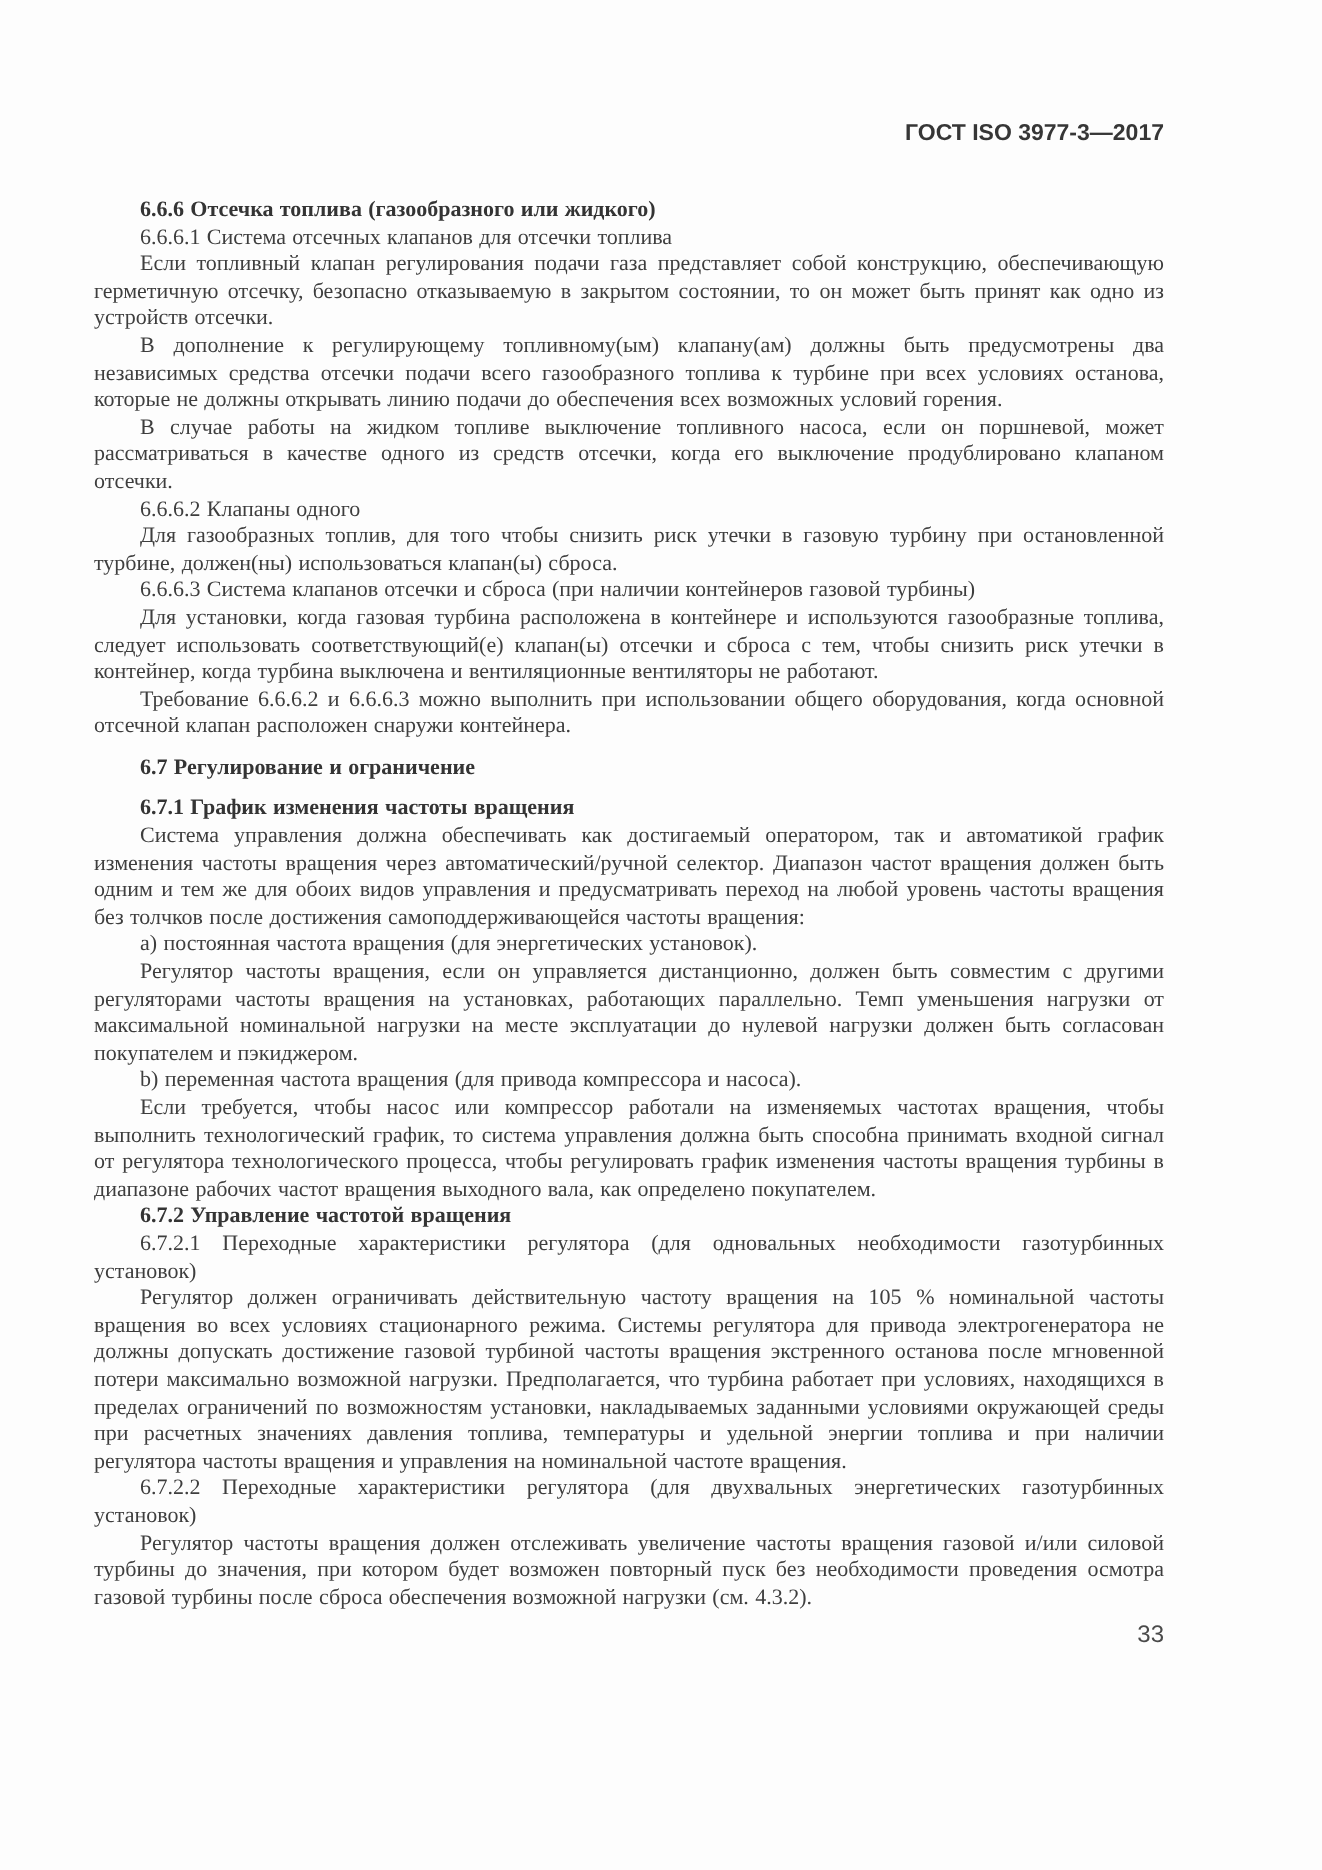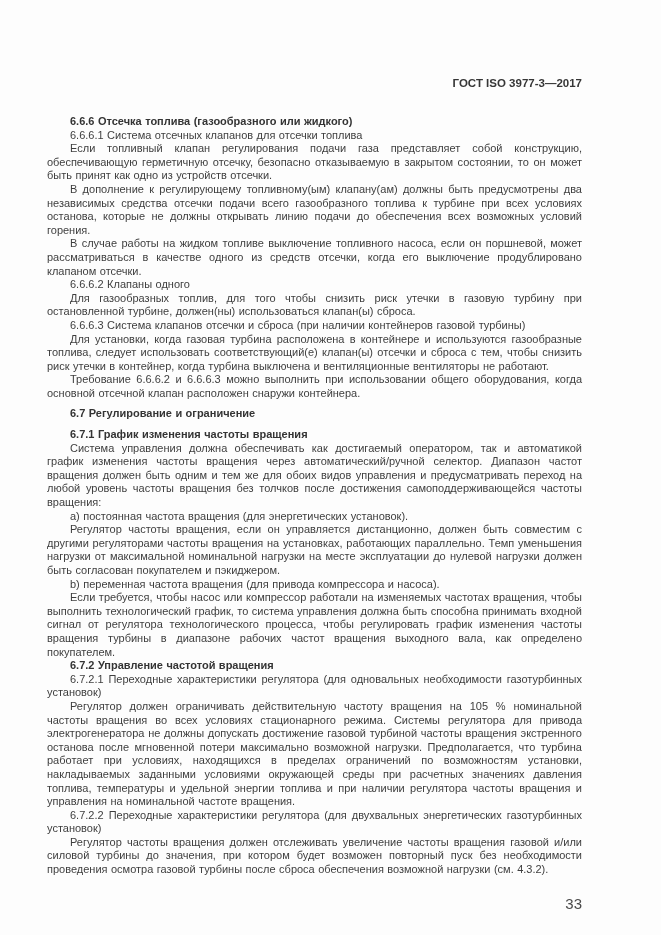--- a/index.html
+++ b/index.html
@@ -6,55 +6,56 @@
     margin: 0;
     padding: 0;
     background: #ffffff;
   }
   .page {
     position: relative;
     width: 661px;
     height: 935px;
     background: #fdfdfd;
     box-sizing: border-box;
-    padding: 77px 79px 0 47px;
+    padding: 61px 79px 0 47px;
     font-family: "Liberation Sans", sans-serif;
     color: #3e3e3e;
     overflow: hidden;
   }
   .doc-header {
     text-align: right;
     font-size: 11.5px;
     line-height: 13px;
     font-weight: bold;
     color: #363636;
     margin: 0 0 25px 0;
   }
   .doc-body p {
     margin: 0;
     font-size: 11px;
     line-height: 13.6px;
     text-align: justify;
     text-indent: 23px;
     color: #3e3e3e;
     word-spacing: 0.4px;
+    font-family: Liberation Serif, serif;
   }
   .doc-body p.head {
     font-weight: bold;
     color: #343434;
   }
   .doc-body p.spaced {
     margin-top: 7px;
   }
   .page-number {
     text-align: right;
-    font-size: 15px;
+    font-size: 12px;
     line-height: 13.6px;
     color: #4a4a4a;
-    margin-top: 20px;
+    margin-top: 5px;
   }
 </style>
 </head>
 <body>
 
 <div class="page">
   <div class="doc-header">ГОСТ ISO 3977-3—2017</div>
 
   <div class="doc-body">
       <p class="head">6.6.6 Отсечка топлива (газообразного или жидкого)</p>

